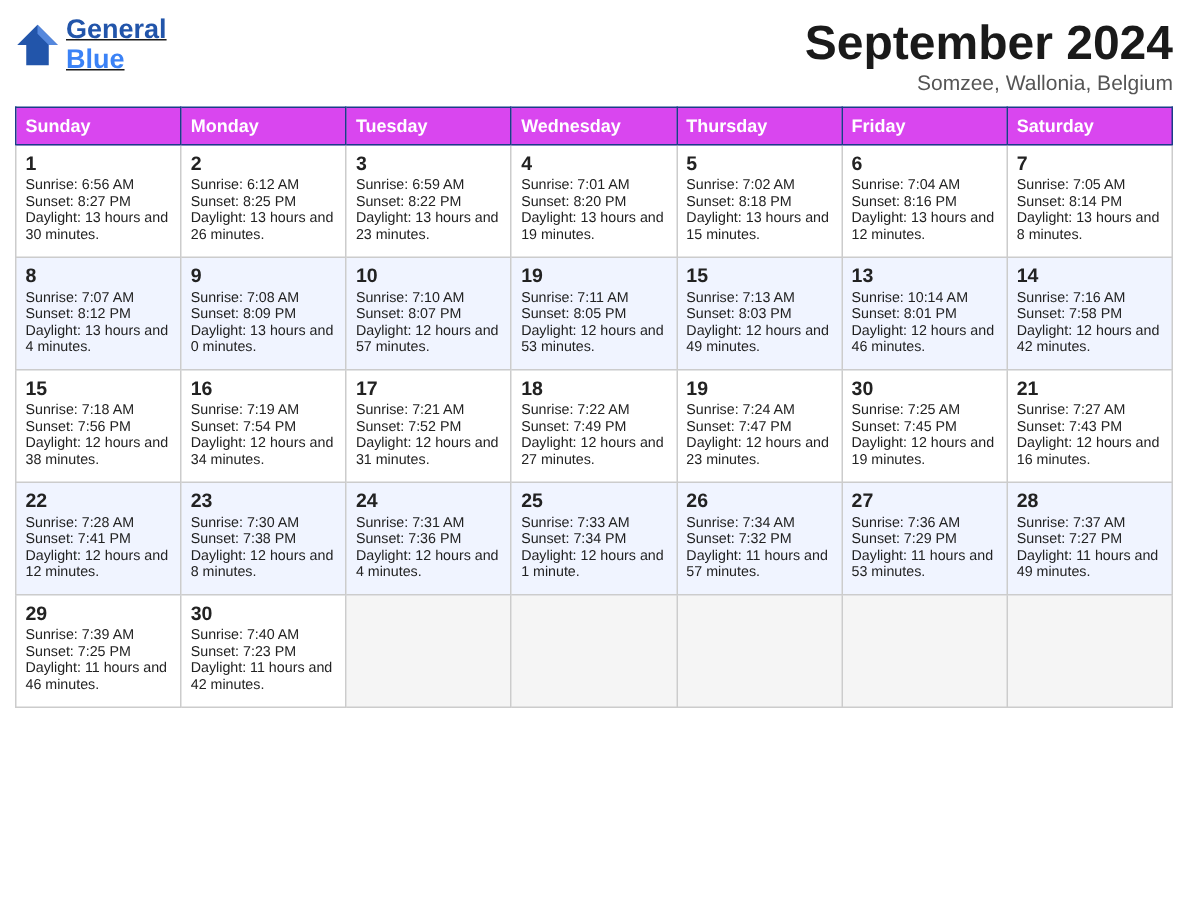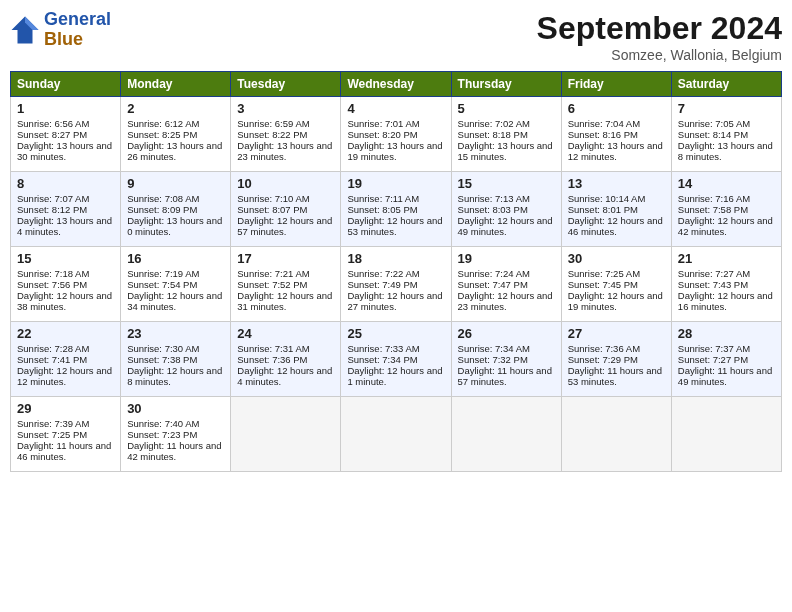--- a/index.html
+++ b/index.html
@@ -20,20 +20,21 @@
     .logo {
       display: flex;
       align-items: center;
       gap: 4px;
     }
     .logo-text {
       font-size: 18px;
       font-weight: bold;
       color: #1a1a1a;
       line-height: 1.1;
+      text-decoration: underline;
     }
     .logo-text span {
       color: #2255aa;
     }
     .logo-icon {
       width: 30px;
       height: 30px;
     }
     .title-block {
       text-align: right;
@@ -46,21 +47,21 @@
     .subtitle {
       font-size: 14px;
       color: #555;
     }
     table {
       width: 100%;
       border-collapse: collapse;
       table-layout: fixed;
     }
     th {
-      background: #4d7c0f;
+      background: #d946ef;
       color: #fff;
       font-size: 12px;
       font-weight: bold;
       text-align: left;
       padding: 5px 6px;
       border: 1px solid #1a3d88;
     }
     td {
       vertical-align: top;
       padding: 4px 6px;
@@ -88,21 +89,21 @@
 
 <div class="header">
   <div class="logo">
     <svg class="logo-icon" viewBox="0 0 40 40" xmlns="http://www.w3.org/2000/svg">
       <polygon points="20,2 38,20 30,20 30,38 10,38 10,20 2,20" fill="#2255aa"></polygon>
       <polygon points="20,2 38,20 30,20 20,10" fill="#5588dd"></polygon>
     </svg>
     <div>
       <div class="logo-text">
         <span>General</span><br>
-        <span style="color:#a16207;">Blue</span>
+        <span style="color:#3b82f6;">Blue</span>
       </div>
     </div>
   </div>
   <div class="title-block">
     <div class="month-title">September 2024</div>
     <div class="subtitle">Somzee, Wallonia, Belgium</div>
   </div>
 </div>
 
 <table>

